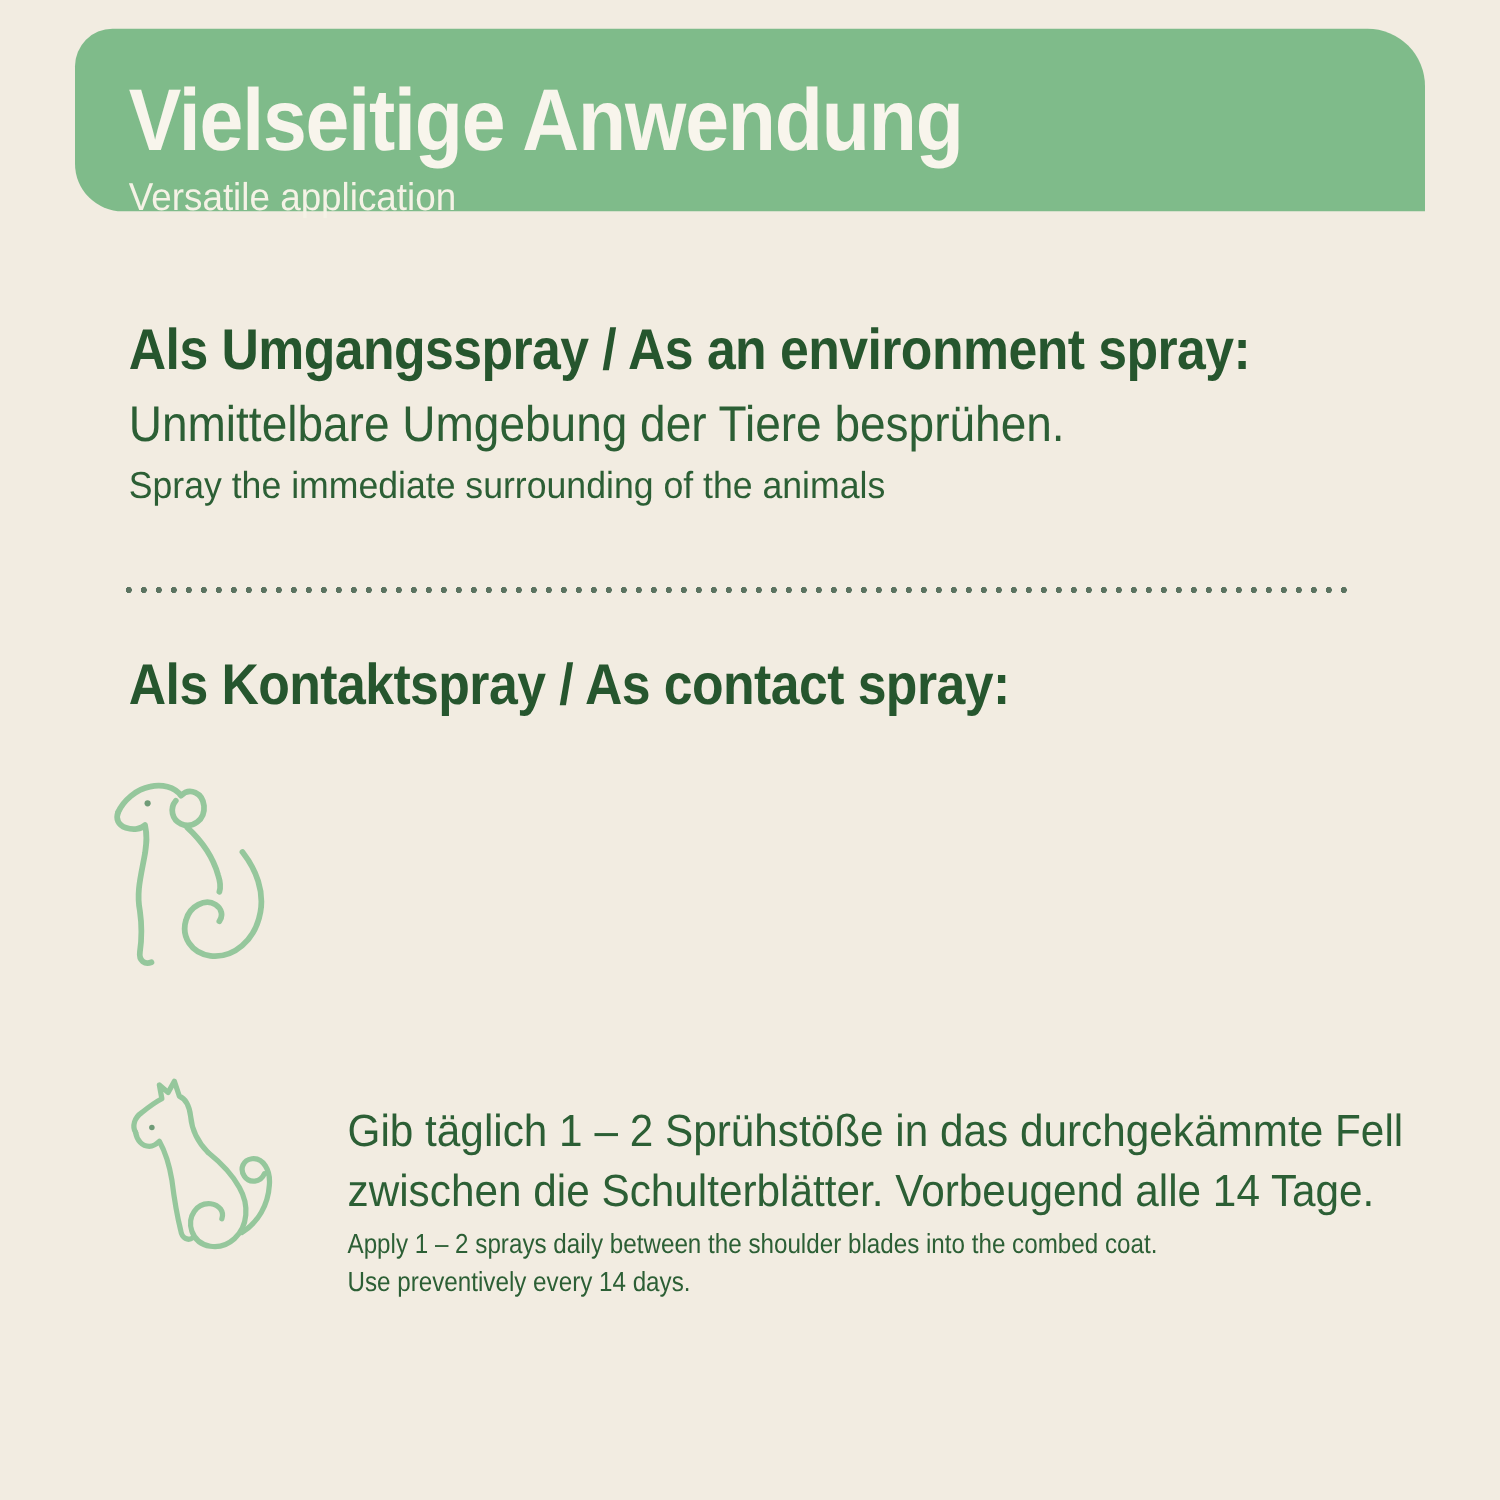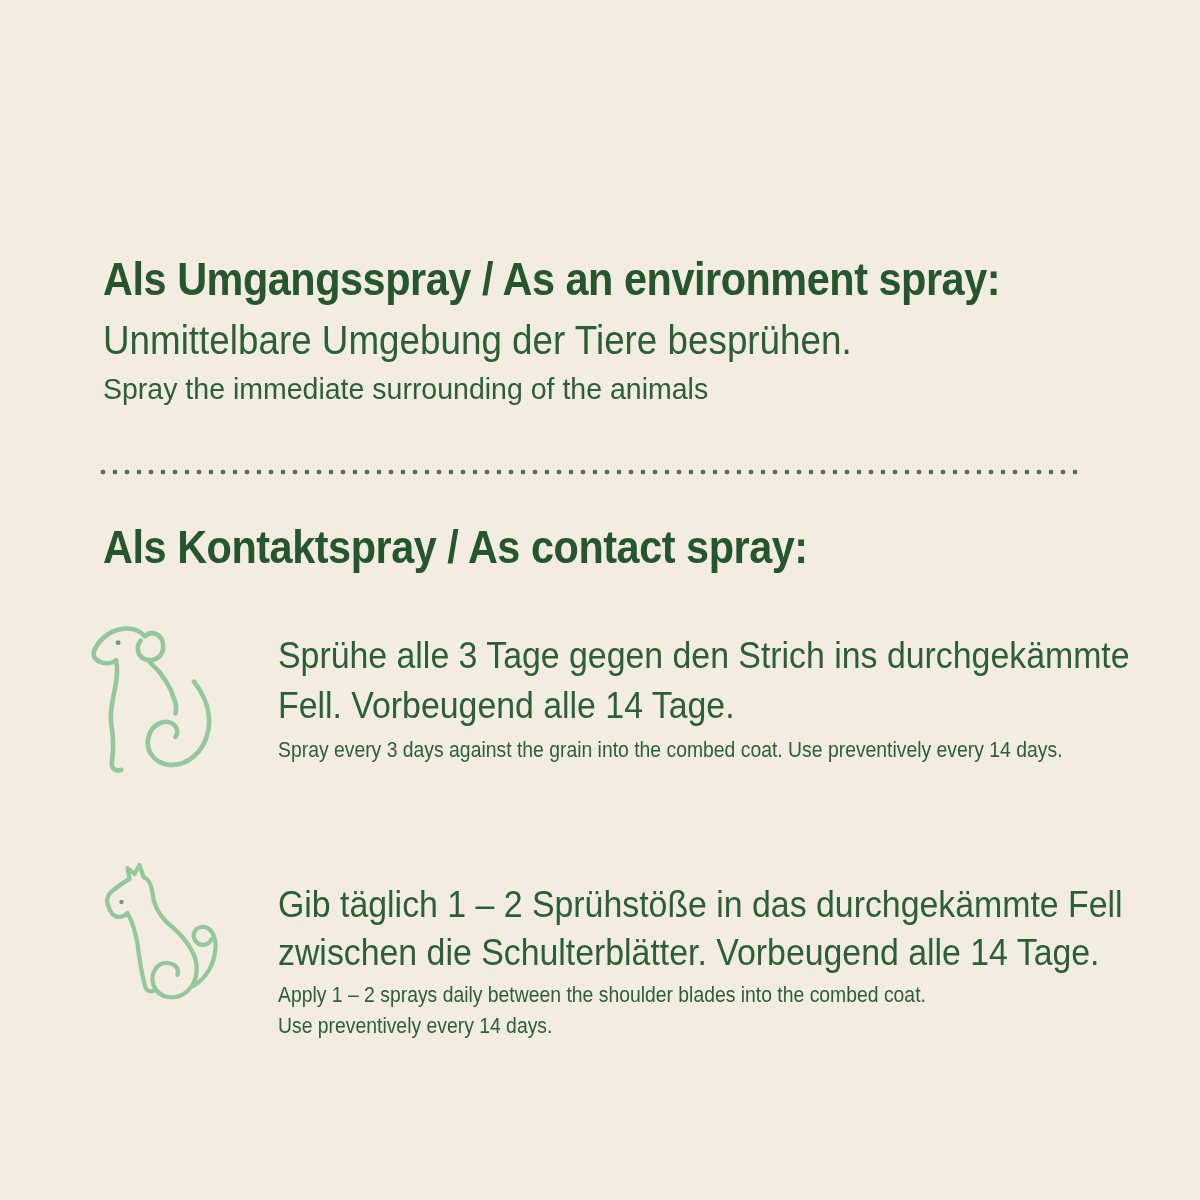--- a/index.html
+++ b/index.html
@@ -75,42 +75,41 @@
   .cat-text .en-line.first{margin-top:2px;}
 
   .pet-icon{position:absolute;}
   .pet-icon svg{display:block;}
 </style>
 </head>
 <body>
 
 <div class="stage">
 
+  <div class="banner">
+    <div class="banner-title">Vielseitige Anwendung</div>
+    <div class="banner-sub">Versatile application</div>
+  </div>
 
   <div class="h-green" style="top:256px;">Als Umgangsspray / As an environment spray:</div>
   <div class="de-md">Unmittelbare Umgebung der Tiere besprühen.</div>
   <div class="en-md">Spray the immediate surrounding of the animals</div>
 
   <div class="divider"></div>
 
   <div class="h-green" style="top:524px;">Als Kontaktspray / As contact spray:</div>
 
   <div class="pet-icon" style="left:88px;top:616px;">
     <svg width="175" height="162" viewBox="0 0 170 158" fill="none" stroke="#95c79c" stroke-width="4.5" stroke-linecap="round" stroke-linejoin="round">
       <path d="M 6,33 C 10,24 20,15 31,13 C 40,11 50,13 55,20 C 62,13 72,18 73,28 C 74,39 64,46 55,42 C 48,39 46,30 51,24"></path>
       <path d="M 6,33 C 4,38 6,43 12,45 C 18,47 24,46 27,43 C 29,52 28,58 27,65 C 24,82 20,95 23,110 C 25,124 24,135 23,142 C 22,149 27,152 32,150"></path>
       <path d="M 60,45 C 72,56 80,68 84,82 C 86,88 86,92 85,95"></path>
       <path d="M 103,64 C 114,78 120,95 117,111 C 113,133 96,147 78,145 C 63,143 55,130 59,117 C 62,106 74,100 82,105 C 87,108 88,114 85,118"></path>
       <circle cx="29" cy="26" r="2.4" fill="#6f9b77" stroke="none"></circle>
     </svg>
-  </div>
-  <div class="item-text dog-text" style="top:631px;">
-    <div class="de-line">Sprühe alle 3 Tage gegen den Strich ins durchgekämmte</div>
-    <div class="de-line">Fell. Vorbeugend alle 14 Tage.</div>
-    <div class="en-line">Spray every 3 days against the grain into the combed coat. Use preventively every 14 days.</div>
   </div>
 
   <div class="pet-icon" style="left:94px;top:862px;">
     <svg width="170" height="158" viewBox="0 0 165 158" fill="none" stroke="#95c79c" stroke-width="4.2" stroke-linecap="round" stroke-linejoin="round">
       <path d="M 12,44 C 9,39 11,32 17,28 C 22,24 27,20 33,17 L 31,6 L 38,12 L 43,3 L 47,15 C 52,17 55,23 56,31 C 57,42 62,52 70,60"></path>
       <path d="M 12,44 C 13,50 17,55 23,55 C 27,55 29,53 31,51 C 36,60 39,70 41,82 C 43,98 45,110 48,122 C 49,129 54,131 58,128"></path>
       <path d="M 70,60 C 80,68 89,77 95,88 C 103,102 102,119 91,129 C 80,139 62,137 57,123 C 53,111 61,100 72,101 C 79,102 83,107 81,113"></path>
       <path d="M 97,124 C 110,116 118,102 119,86 C 120,74 114,64 105,65 C 98,66 95,73 99,79 C 103,85 112,84 115,77"></path>
       <circle cx="25" cy="40" r="2.2" fill="#6f9b77" stroke="none"></circle>
     </svg>

